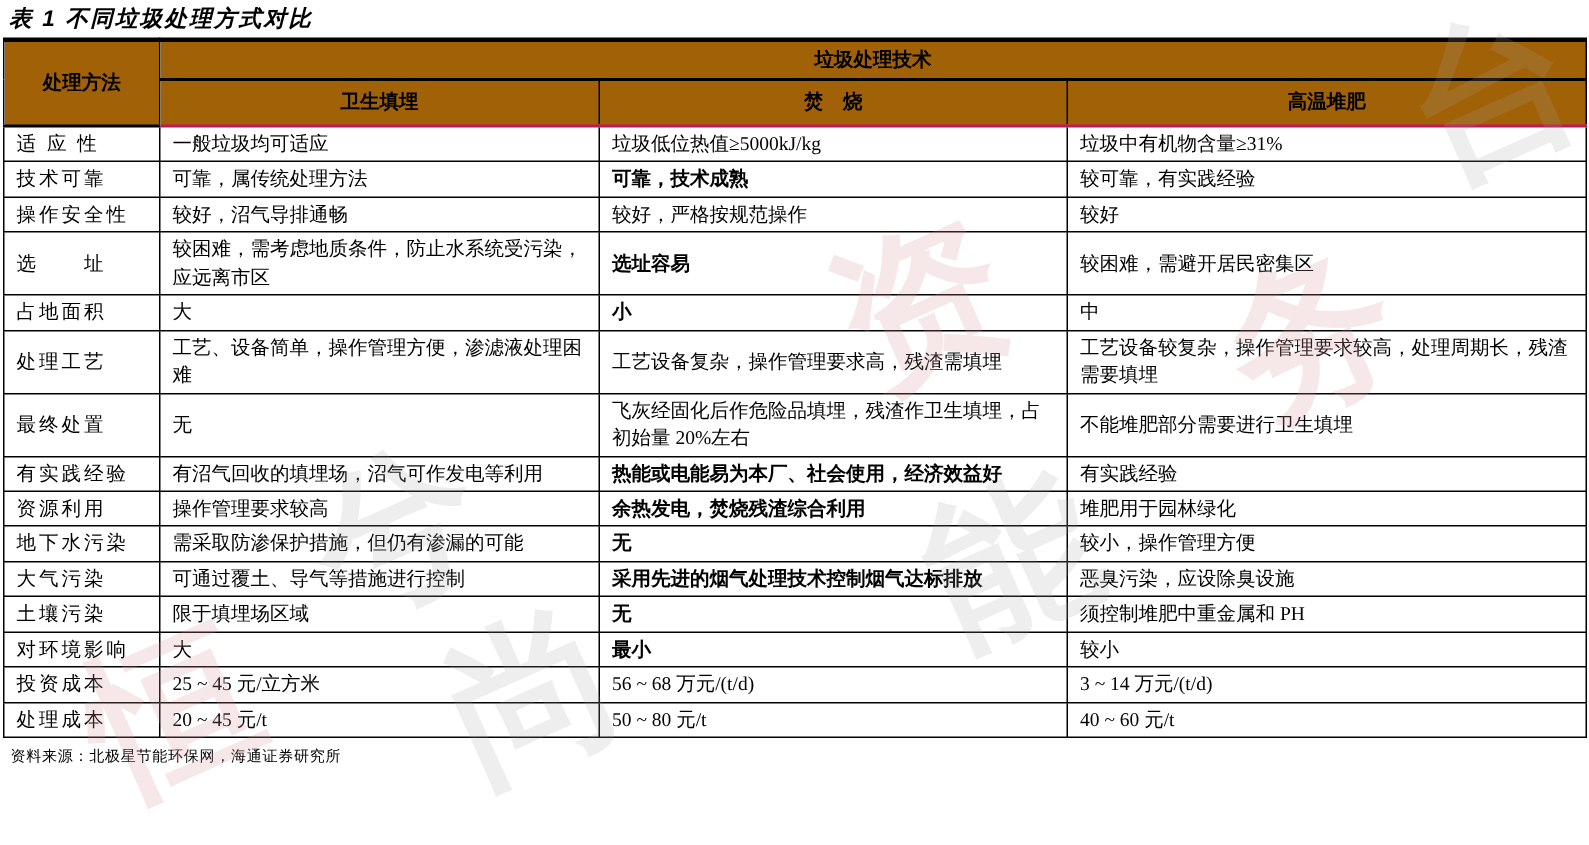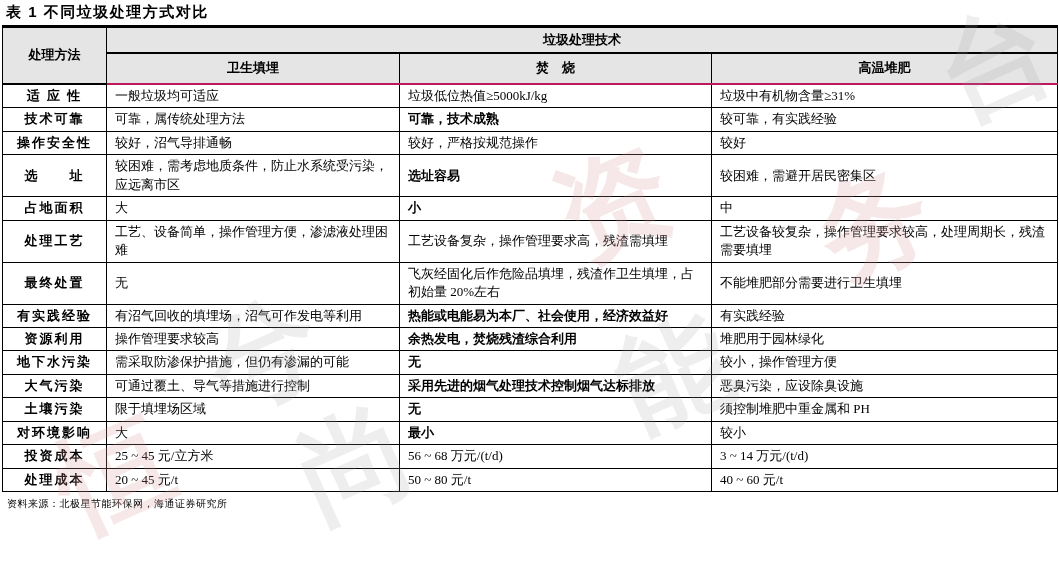--- a/index.html
+++ b/index.html
@@ -4,40 +4,40 @@
 <style>
   html,body{margin:0;padding:0;}
   body{
     width:1059px;height:563px;background:#ffffff;color:#000;
     font-family:"Liberation Serif","DejaVu Serif",serif;
     position:relative;overflow:hidden;
   }
   .page{position:relative;z-index:1;padding:1px 2px 0 2px;}
   .doc-title{
     font-size:15px;font-weight:bold;margin:2px 0 3px 4px;
-    letter-spacing:1.5px;font-family:"Liberation Sans","DejaVu Sans",sans-serif;
+    letter-spacing:1.5px;font-family:"Liberation Sans","DejaVu Sans",sans-serif;font-style:italic;
   }
   table.cmp{
     width:1055px;border-collapse:collapse;table-layout:fixed;
     border:1px solid #000;border-top:3px solid #000;
   }
   table.cmp th, table.cmp td{
     border:1px solid #000;
     font-size:13px;line-height:1.42;
     padding:2px 8px;vertical-align:middle;
     overflow:hidden;
   }
   thead th{
-    background:#e5e5e5;font-weight:bold;text-align:center;
+    background:#a16207;font-weight:bold;text-align:center;
     font-size:13.5px;
   }
   thead tr.group-row th{height:20px;border-bottom:2px solid #000;}
   thead tr.cols-row th{height:25px;border-bottom:2px solid #be185d;}
   thead th.method-th{border-bottom:2px solid #000;}
-  td.label-cell{text-align:center;padding:2px 2px;letter-spacing:2px;font-weight:bold;}
+  td.label-cell{padding:2px 2px;letter-spacing:2px;}
   td.bold{font-weight:bold;}
   .source-line{
     font-size:10px;margin:5px 0 0 5px;letter-spacing:0.5px;
   }
   
   .watermark{
     position:absolute;inset:0;z-index:2;pointer-events:none;overflow:hidden;
   }
   .watermark span{
     position:absolute;font-size:110px;font-weight:bold;

